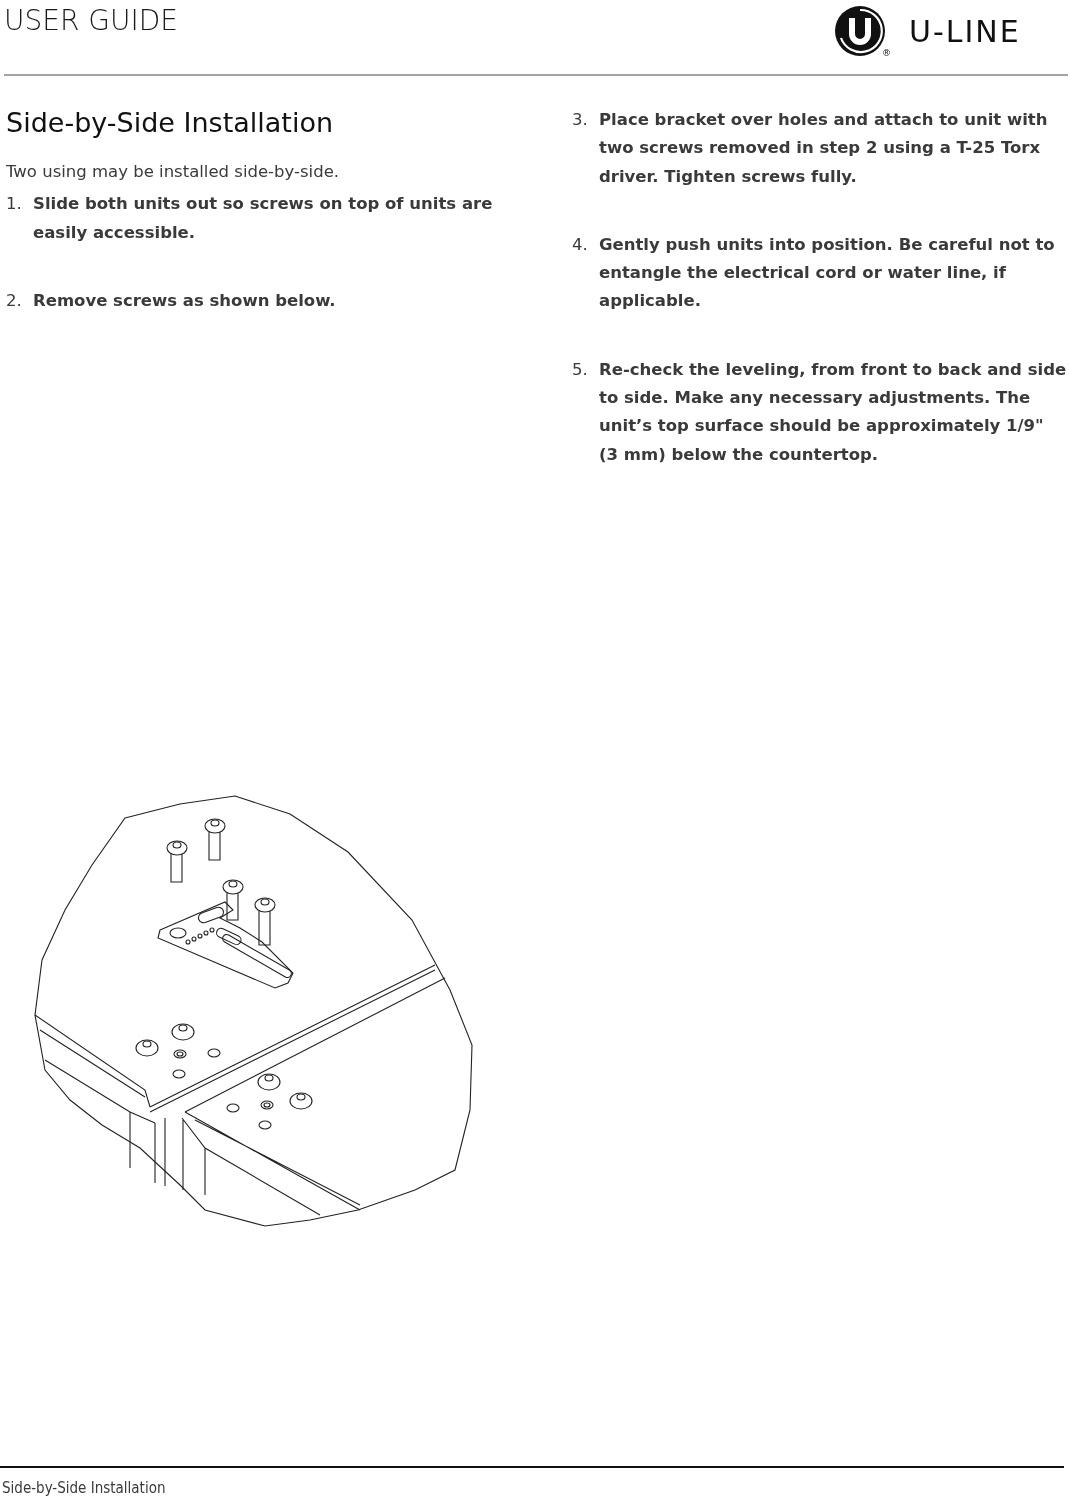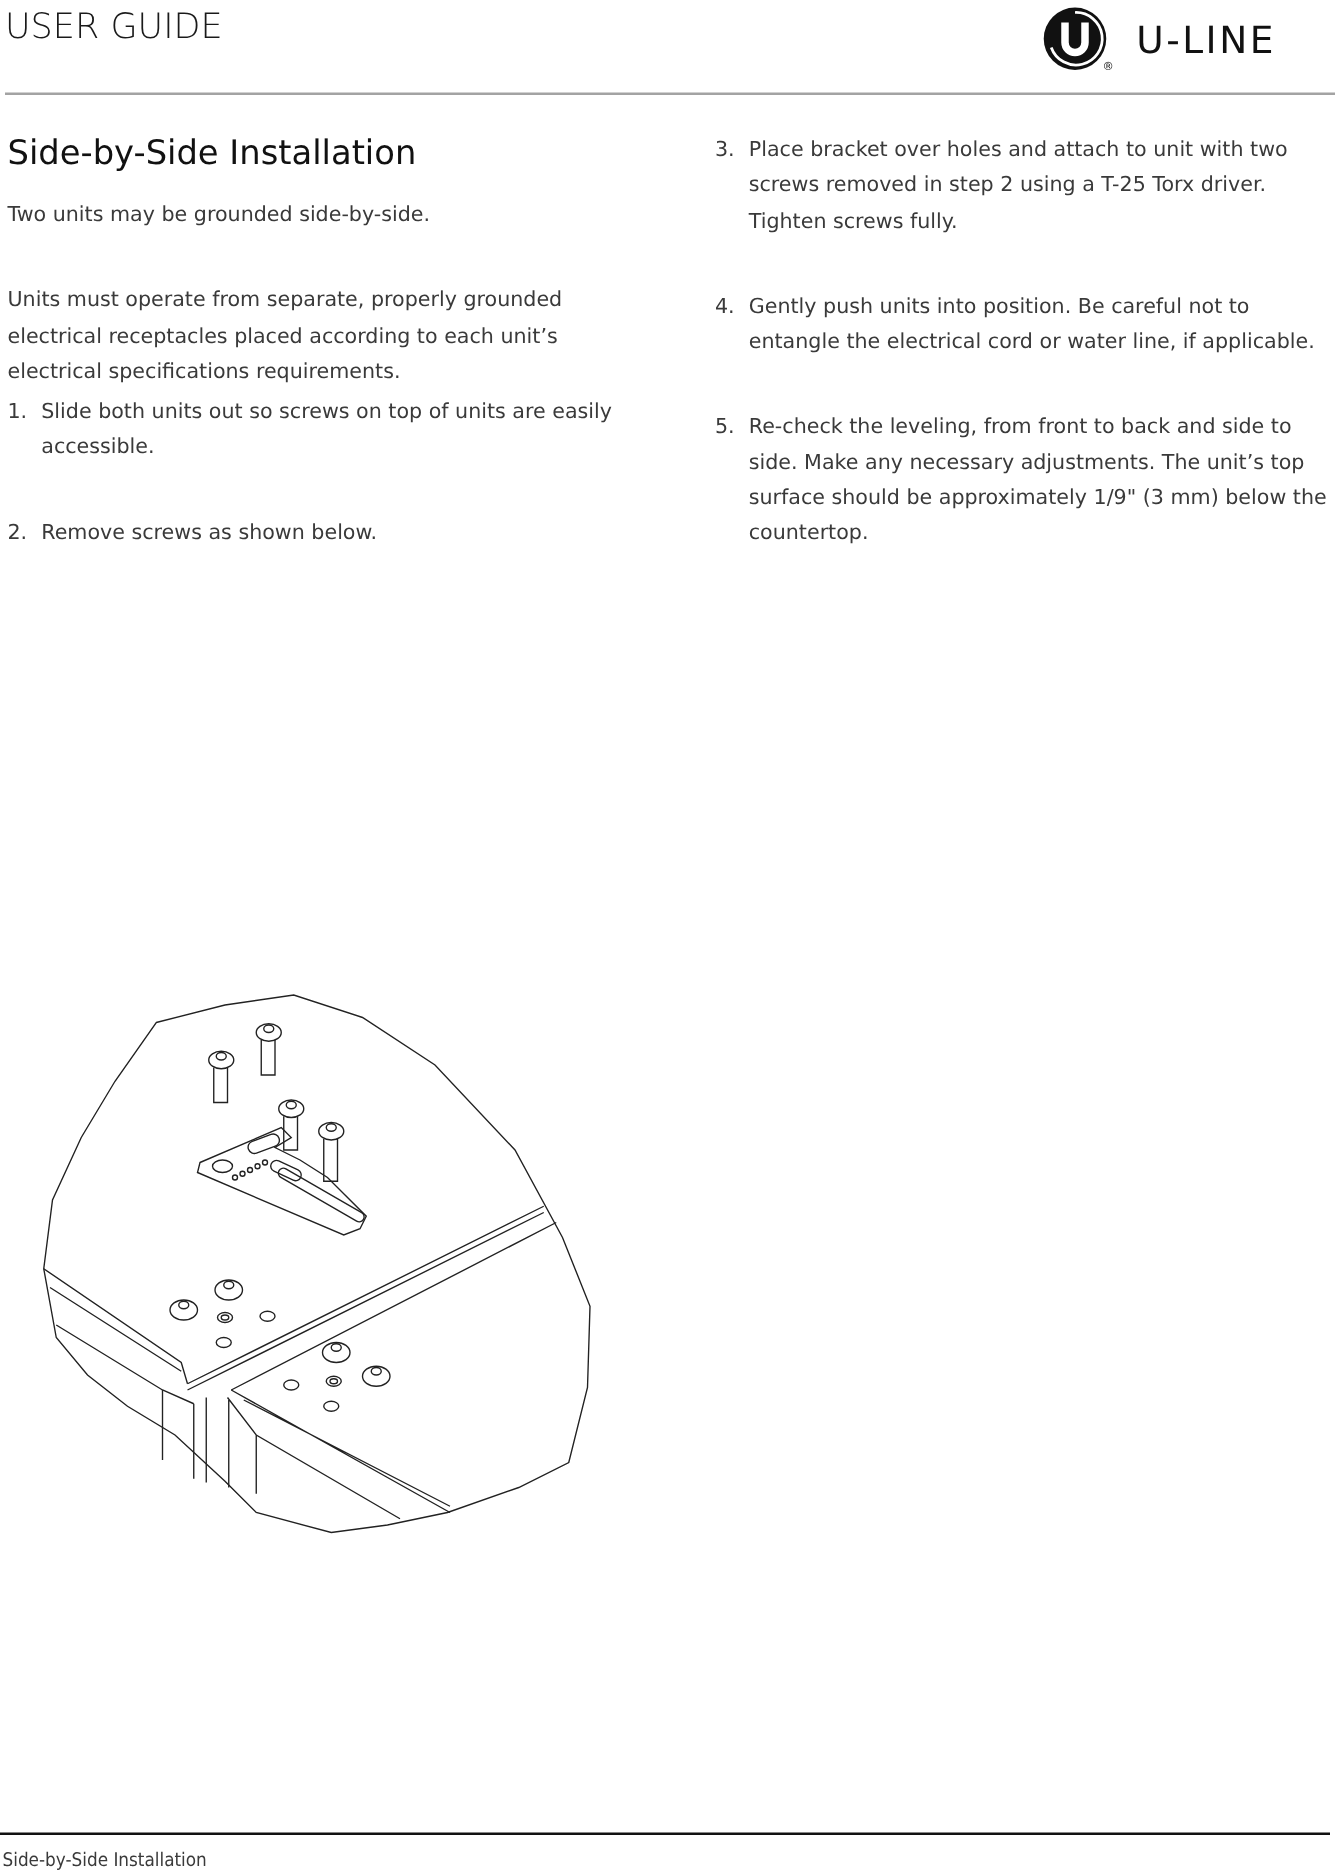--- a/index.html
+++ b/index.html
@@ -17,21 +17,21 @@
     .header-rule { position: absolute; left: 4px; top: 74px; width: 1064px; height: 2px; background: #a3a3a3; }
     .col-left { position: absolute; left: 6px; top: 104px; width: 510px; }
     .col-right { position: absolute; left: 572px; top: 106px; width: 496px; }
     .section-title { font-size: 27px; color: #111111; font-weight: normal; margin: 0; line-height: 38px; }
     .para { font-size: 16.5px; line-height: 28.3px; color: #3a3a3a; margin: 0; }
     .p1 { margin-top: 16px; }
     .gap { margin-top: 40px; }
     .sub-heading { font-size: 16.5px; font-weight: bold; color: #111111; margin: 40px 0 0 0; line-height: 28px; }
     .step { display: flex; font-size: 16.5px; line-height: 28.3px; color: #3a3a3a; }
     .step .num { width: 27px; flex: 0 0 27px; }
-    .step .txt { flex: 1; }
+    .step .txt { flex: 1; font-weight: bold; }
     .step-gap { margin-top: 40px; }
     .figure { position: absolute; left: 30px; top: 790px; width: 445px; height: 440px; }
     .footer-rule { position: absolute; left: 0px; top: 1466px; width: 1064px; height: 2px; background: #111111; }
     .footer-text { position: absolute; left: 2px; top: 1479px; font-size: 15px; color: #3a3a3a; font-stretch: condensed; }
   </style>
 </head>
 <body>
 
 <div class="header-title">USER GUIDE</div>
 
@@ -40,22 +40,21 @@
   <path d="M27 6 A21 21 0 1 1 8 34" fill="none" stroke="#fff" stroke-width="2.2"></path>
   <path d="M16 14 L16 30 A11 11 0 0 0 38 30 L38 14 L32 14 L32 30 A5 5 0 0 1 22 30 L22 14 Z" fill="#fff"></path>
   <text x="49" y="52" font-size="9" fill="#111" font-family="DejaVu Sans, sans-serif">®</text>
   <text x="76" y="38" font-size="30" fill="#111" font-family="DejaVu Sans, sans-serif" letter-spacing="2">U-LINE</text>
 </svg>
 
 <div class="header-rule"></div>
 
 <div class="col-left">
   <h1 class="section-title">Side-by-Side Installation</h1>
-  <p class="para p1">Two units may be grounded side-by-side.</p>
-  <p class="para gap">Units must operate from separate, properly grounded electrical receptacles placed according to each unit’s electrical specifications requirements.</p>
+  <p class="para p1">Two using may be installed side-by-side.</p>
   <div class="step" style="margin-top:4px;">
     <span class="num">1.</span>
     <span class="txt">Slide both units out so screws on top of units are easily accessible.</span>
   </div>
   <div class="step step-gap">
     <span class="num">2.</span>
     <span class="txt">Remove screws as shown below.</span>
   </div>
 </div>
 

